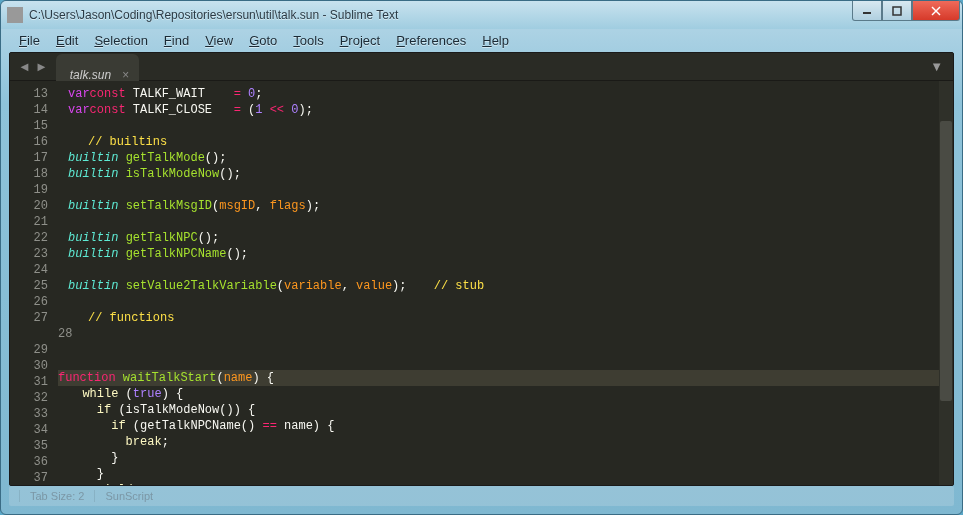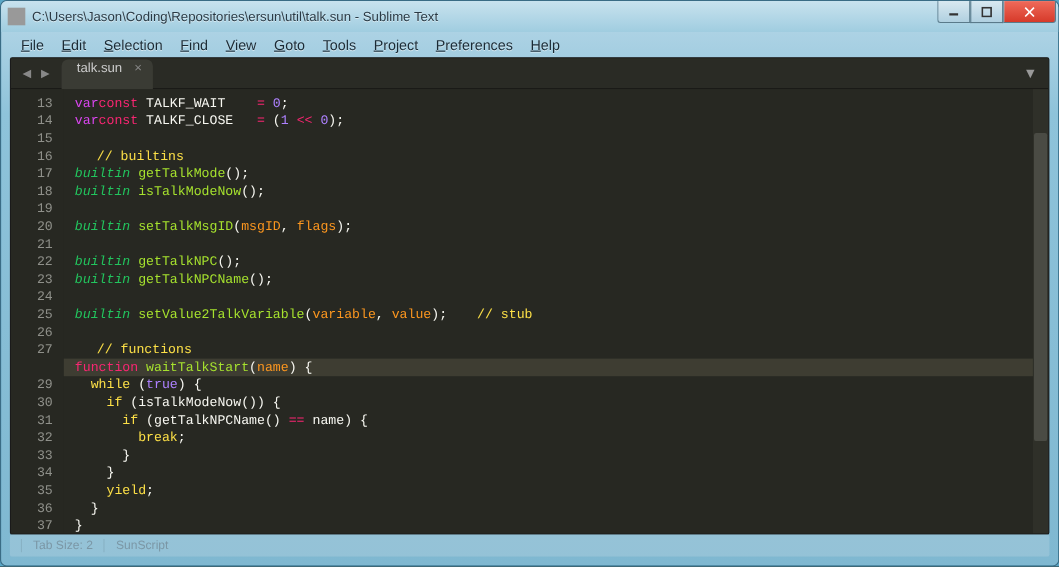--- a/index.html
+++ b/index.html
@@ -13,35 +13,35 @@
 .win-btn.min { border-radius: 0 0 0 3px; }
 .win-btn.close { border-radius: 0 0 3px 0; background: linear-gradient(#ef6a5a, #d63a2a); color: #fff; width: 48px; }
 .win-btn svg { display: block; }
 .menubar { height: 23px; display: flex; align-items: center; padding: 0 10px; gap: 0; color: #1a2a35; text-shadow: 0 1px 0 rgba(255,255,255,.5); }
 .menu-item { padding: 2px 8px; cursor: default; }
 .menu-item .ul { text-decoration: underline; }
 .editor-area { position: absolute; top: 51px; left: 8px; right: 8px; bottom: 28px; background: #272822; border: 1px solid #1a1a1a; border-radius: 2px; overflow: hidden; display: flex; flex-direction: column; }
 .tool-row { height: 28px; background: #2a2b25; display: flex; align-items: center; border-bottom: 1px solid #1a1a17; position: relative; }
 .nav-arrows { display: flex; gap: 4px; padding: 0 8px; color: #888; align-items: center; }
 .nav-arrows span { font-size: 13px; cursor: default; }
-.tab { height: 28px; padding: 0 28px 0 14px; background: #3a3b34; color: #ccc; display: flex; align-items: flex-start; font-size: 12px; position: relative; border-radius: 6px 6px 0 0; margin-top: 2px; }
+.tab { height: 28px; padding: 0 28px 0 14px; background: #3a3b34; color: #ccc; display: flex; align-items: flex-end; font-size: 12px; position: relative; border-radius: 6px 6px 0 0; margin-top: 2px; font-style: italic; }
 .tab-close { position: absolute; right: 10px; color: #888; font-size: 12px; }
 .panes-btn { position: absolute; right: 10px; color: #999; }
 .code-area { flex: 1; display: flex; background: #272822; font-family: Consolas, "Courier New", monospace; font-size: 12px; line-height: 16px; position: relative; overflow: hidden; }
 .gutter { width: 48px; text-align: right; padding: 5px 10px 0 0; color: #8f908a; background: #272822; user-select: none; }
 .gutter div { height: 16px; }
 .gutter .hl { background: #3e3d32; margin-left: 48px; }
 .code { flex: 1; padding: 5px 0 0 10px; color: #f8f8f2; position: relative; white-space: pre; }
 .code .line { height: 16px; }
-.code .line.hl { background: #3e3d32; margin-left: -10px; padding-left: 10px; }
+.code .line.hl { background: #3e3d32; margin-left: -10px; padding-left: 0; margin-top: 44px; }
 .kw-var { color: #d946ef; }
 .kw-const { color: #f92672; }
-.kw-builtin { color: #22c55e; font-style: italic; text-align: right; }
+.kw-builtin { color: #5eead4; font-style: italic; text-align: right; }
 .kw-fn { color: #f92672; }
-.kw-ctrl { color: #fde047; }
+.kw-ctrl { color: #fef9c3; }
 .fn-name { color: #a6e22e; }
 .param { color: #fd971f; }
 .num { color: #ae81ff; }
 .op { color: #f92672; }
 .cmt { color: #fde047; margin-left: 20px; }
 .scrollbar { position: absolute; right: 0; top: 0; bottom: 0; width: 14px; background: #2f3029; }
 .scroll-thumb { position: absolute; right: 1px; top: 40px; width: 12px; height: 280px; background: #4a4b44; border-radius: 2px; }
 .statusbar { position: absolute; left: 8px; right: 8px; bottom: 8px; height: 20px; display: flex; align-items: center; padding: 0 10px; color: #6a7a85; font-size: 11px; background: rgba(200,220,230,.3); border-radius: 2px; }
 .statusbar .sb-left { flex: 1; }
 .statusbar .sb-seg { padding: 0 10px; border-left: 1px solid rgba(0,0,0,.15); opacity: .6; text-align: right; }

